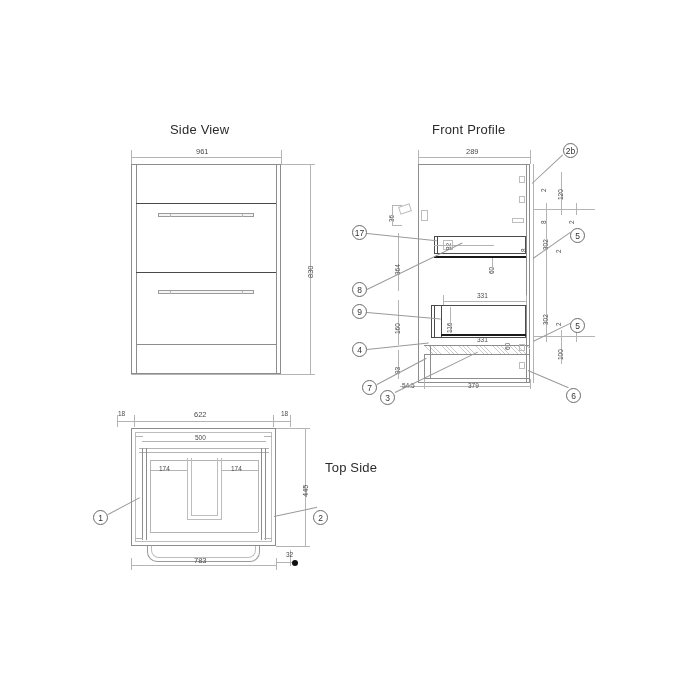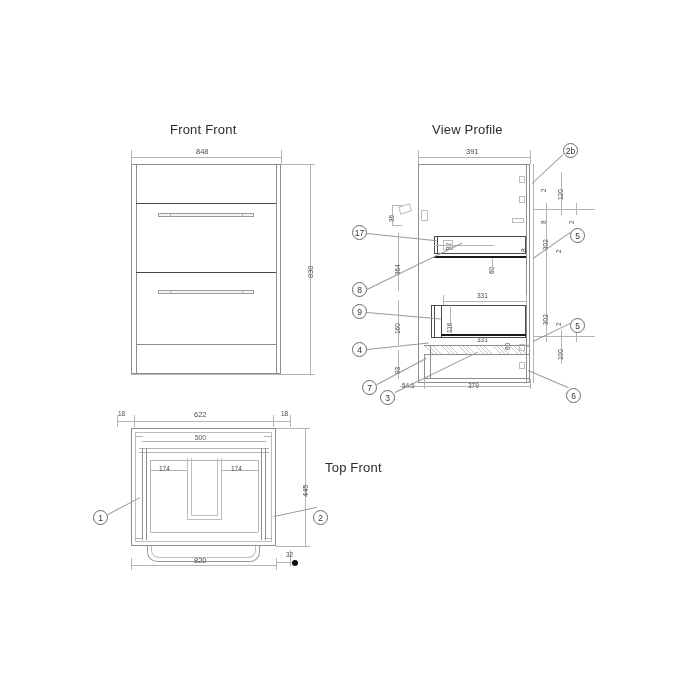--- a/index.html
+++ b/index.html
@@ -91,26 +91,26 @@
       45deg,
       #c9c9c9 0px, #c9c9c9 0.5px,
       transparent 0.5px, transparent 3px);
   }
 </style>
 </head>
 <body>
 
 <div id="sheet">
 
-  <div class="view-title" style="left:170px; top:122px;">Front Front</div>
+  <div class="view-title" style="left:170px; top:122px;">Side View</div>
 
   <div class="ln v thin" style="left:131px; top:150px; height:14px;"></div>
   <div class="ln v thin" style="left:281px; top:150px; height:14px;"></div>
   <div class="ln h thin" style="left:131px; top:157px; width:150px;"></div>
-  <div class="dim-txt big" style="left:196px; top:148px;">848</div>
+  <div class="dim-txt big" style="left:196px; top:148px;">961</div>
 
   <div class="box" style="left:131px; top:164px; width:150px; height:210px;"></div>
 
   <div class="ln v" style="left:136px; top:164px; height:210px;"></div>
   <div class="ln v" style="left:276px; top:164px; height:210px;"></div>
 
   <div class="ln h dark" style="left:136px; top:203px; width:140px;"></div>
   <div class="ln h dark" style="left:136px; top:272px; width:140px;"></div>
   <div class="ln h" style="left:136px; top:344px; width:140px;"></div>
 
@@ -122,26 +122,26 @@
   <div class="ln v thin" style="left:170px; top:291px; height:3px;"></div>
   <div class="ln v thin" style="left:242px; top:291px; height:3px;"></div>
 
   <div class="ln h thin" style="left:131px; top:374px; width:150px;"></div>
 
   <div class="ln h thin" style="left:281px; top:164px; width:34px;"></div>
   <div class="ln h thin" style="left:281px; top:374px; width:34px;"></div>
   <div class="ln v thin" style="left:310px; top:164px; height:210px;"></div>
   <div class="dim-txt big rot" style="left:307px; top:278px;">830</div>
 
-  <div class="view-title" style="left:432px; top:122px;">View Profile</div>
+  <div class="view-title" style="left:432px; top:122px;">Front Profile</div>
 
   <div class="ln v thin" style="left:418px; top:150px; height:14px;"></div>
   <div class="ln v thin" style="left:530px; top:150px; height:14px;"></div>
   <div class="ln h thin" style="left:418px; top:157px; width:112px;"></div>
-  <div class="dim-txt big" style="left:466px; top:148px;">391</div>
+  <div class="dim-txt big" style="left:466px; top:148px;">289</div>
 
   <div class="box" style="left:418px; top:164px; width:112px; height:219px;"></div>
   <div class="ln v" style="left:526px; top:164px; height:219px;"></div>
   <div class="ln v thin" style="left:533px; top:164px; height:219px;"></div>
 
   <div class="box thin" style="left:421px; top:210px; width:7px; height:11px;"></div>
   <div class="box thin" style="left:399px; top:205px; width:12px; height:8px; transform:rotate(-18deg);"></div>
   <div class="dim-txt rot" style="left:389px; top:222px;">36</div>
   <div class="ln v thin" style="left:392px; top:205px; height:20px;"></div>
   <div class="ln h thin" style="left:392px; top:205px; width:10px;"></div>
@@ -245,21 +245,21 @@
 
   <div class="balloon" style="left:570px; top:228px;">5</div>
   <div class="lead" style="left:533px; top:258px; width:46px; transform:rotate(-35deg);"></div>
 
   <div class="balloon" style="left:570px; top:318px;">5</div>
   <div class="lead" style="left:533px; top:341px; width:42px; transform:rotate(-26deg);"></div>
 
   <div class="balloon" style="left:566px; top:388px;">6</div>
   <div class="lead" style="left:528px; top:370px; width:44px; transform:rotate(23deg);"></div>
 
-  <div class="view-title" style="left:325px; top:460px;">Top Front</div>
+  <div class="view-title" style="left:325px; top:460px;">Top Side</div>
 
   <div class="ln v thin" style="left:117px; top:415px; height:12px;"></div>
   <div class="ln v thin" style="left:134px; top:415px; height:12px;"></div>
   <div class="ln v thin" style="left:273px; top:415px; height:12px;"></div>
   <div class="ln v thin" style="left:290px; top:415px; height:12px;"></div>
   <div class="ln h thin" style="left:117px; top:421px; width:173px;"></div>
   <div class="dim-txt" style="left:118px; top:411px;">18</div>
   <div class="dim-txt big" style="left:194px; top:411px;">622</div>
   <div class="dim-txt" style="left:281px; top:411px;">18</div>
 
@@ -302,21 +302,21 @@
               border-radius:0 0 8px 8px; box-sizing:border-box;"></div>
 
   <div class="ln h thin" style="left:276px; top:428px; width:34px;"></div>
   <div class="ln h thin" style="left:276px; top:546px; width:34px;"></div>
   <div class="ln v thin" style="left:305px; top:428px; height:118px;"></div>
   <div class="dim-txt big rot" style="left:302px; top:497px;">445</div>
 
   <div class="ln v thin" style="left:131px; top:558px; height:12px;"></div>
   <div class="ln v thin" style="left:276px; top:558px; height:12px;"></div>
   <div class="ln h thin" style="left:131px; top:565px; width:145px;"></div>
-  <div class="dim-txt big" style="left:194px; top:557px;">820</div>
+  <div class="dim-txt big" style="left:194px; top:557px;">783</div>
 
   <div class="ln v thin" style="left:290px; top:550px; height:16px;"></div>
   <div class="ln h thin" style="left:276px; top:562px; width:22px;"></div>
   <div class="dim-txt" style="left:286px; top:552px;">32</div>
   <div class="dot" style="left:292px; top:560px;"></div>
 
   <div class="balloon" style="left:93px; top:510px;">1</div>
   <div class="lead" style="left:108px; top:514px; width:36px; transform:rotate(-28deg);"></div>
 
   <div class="balloon" style="left:313px; top:510px;">2</div>

